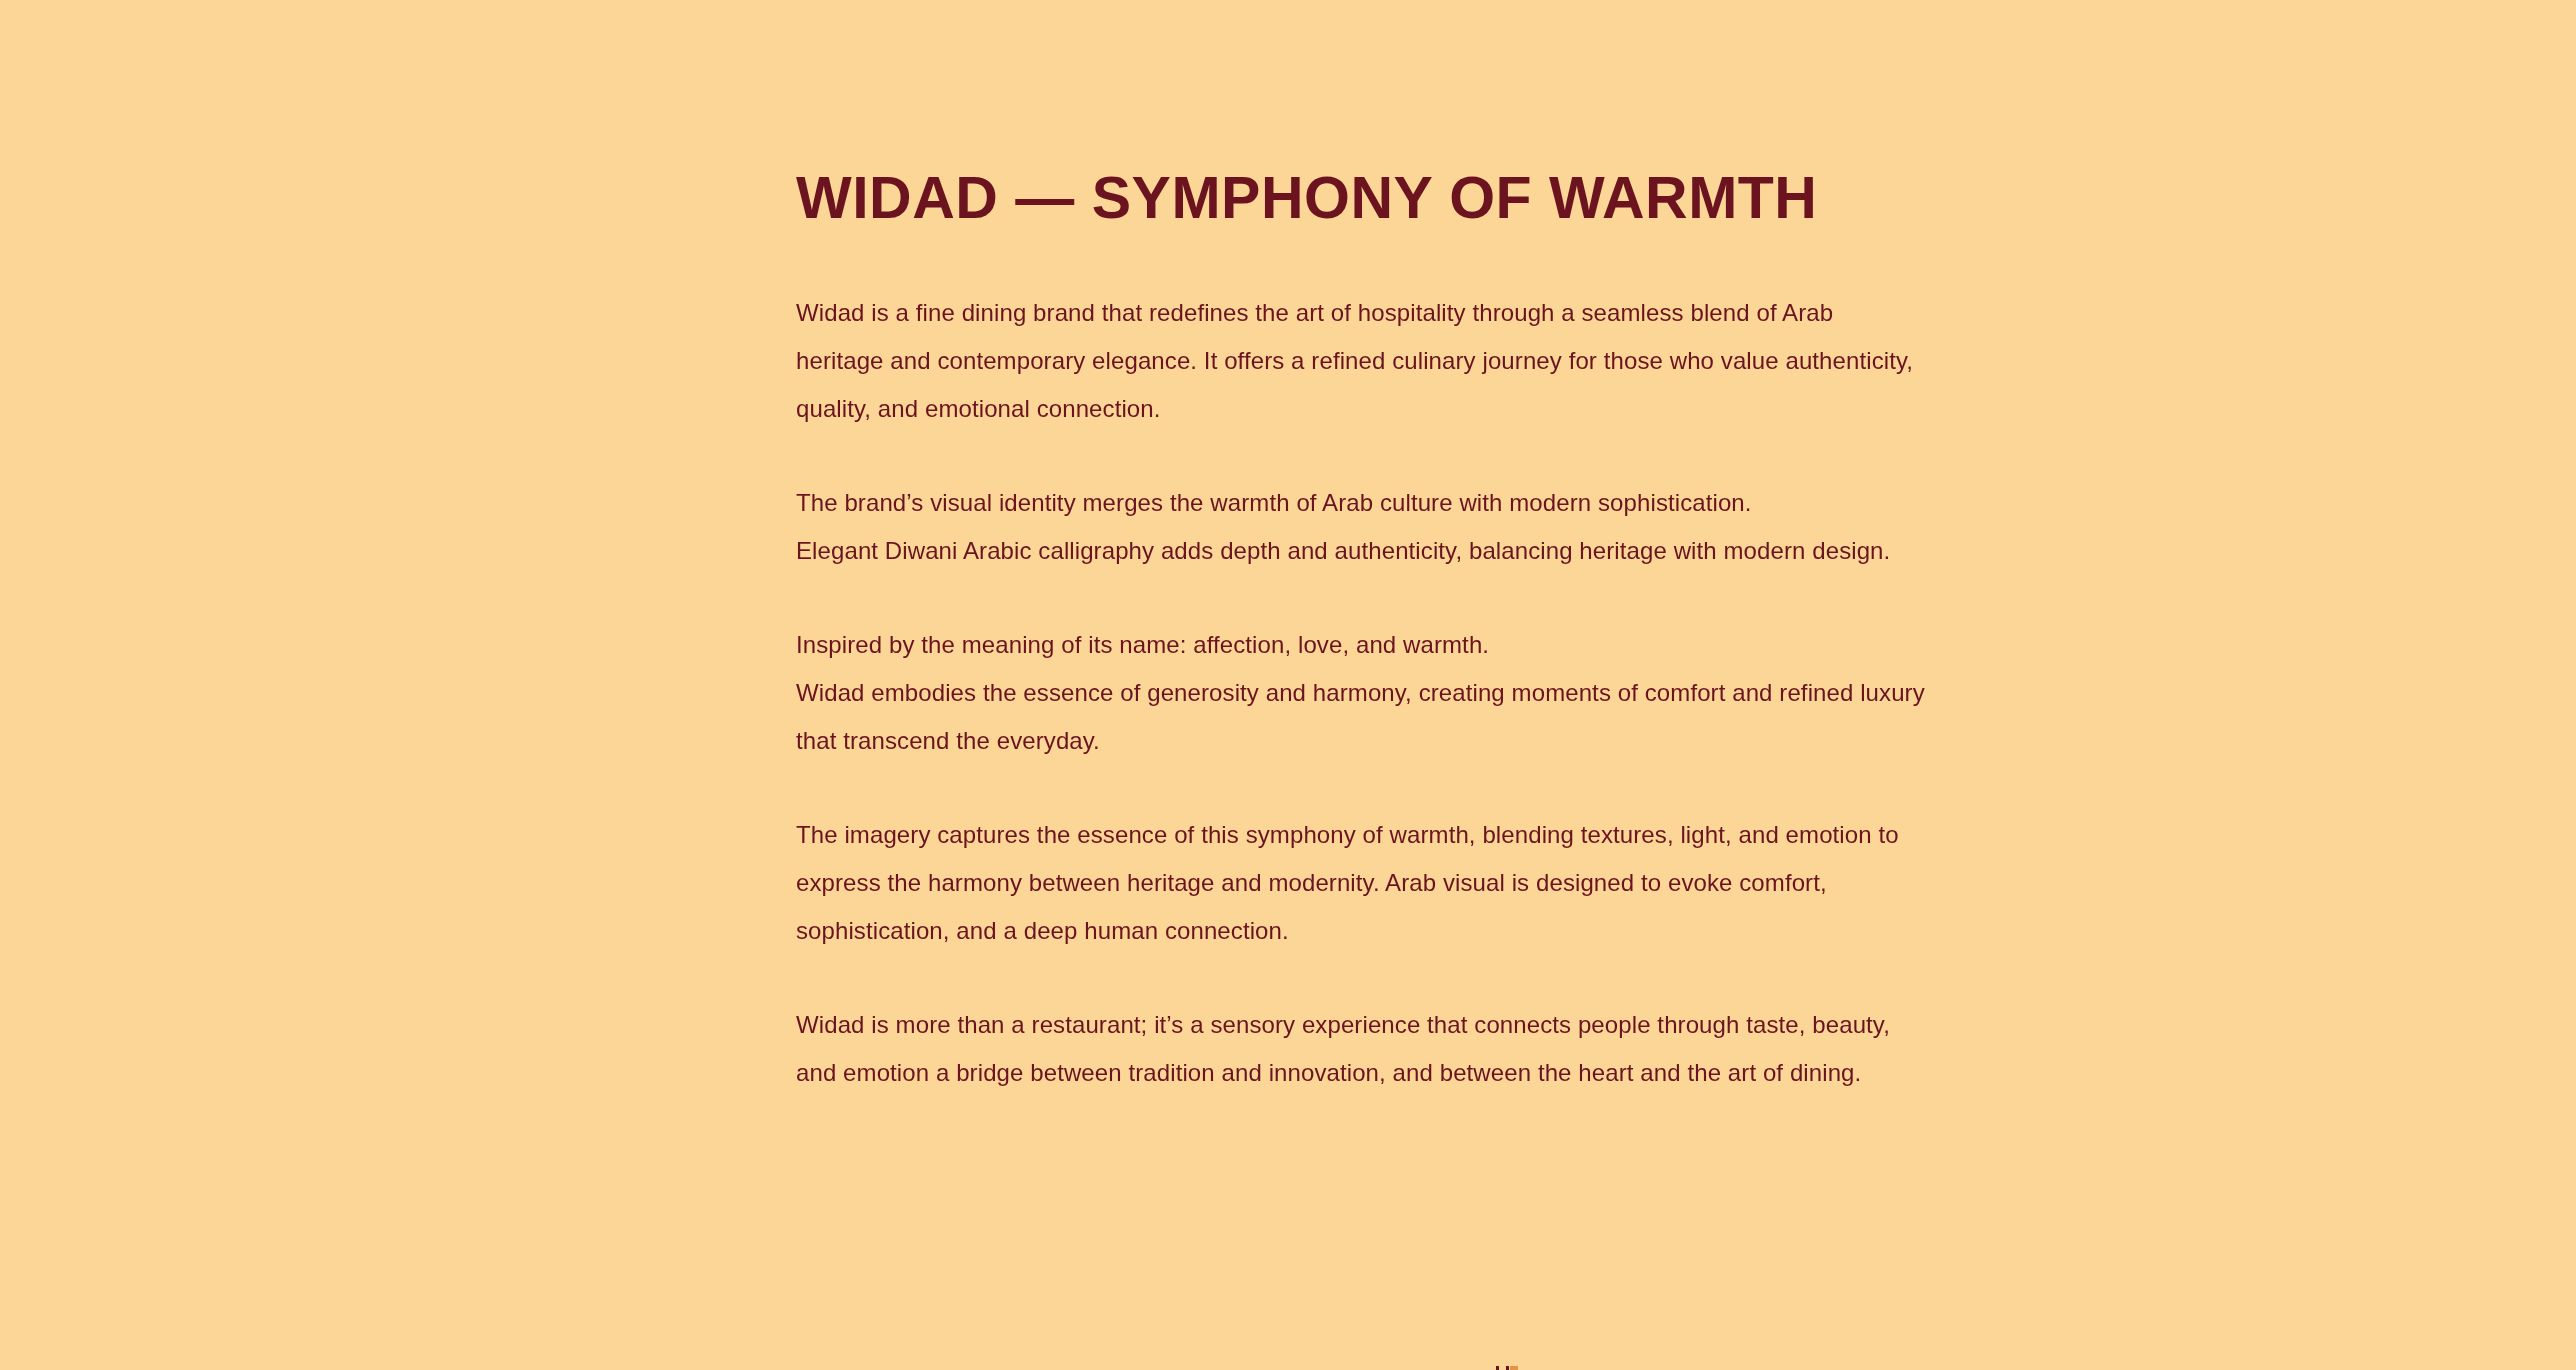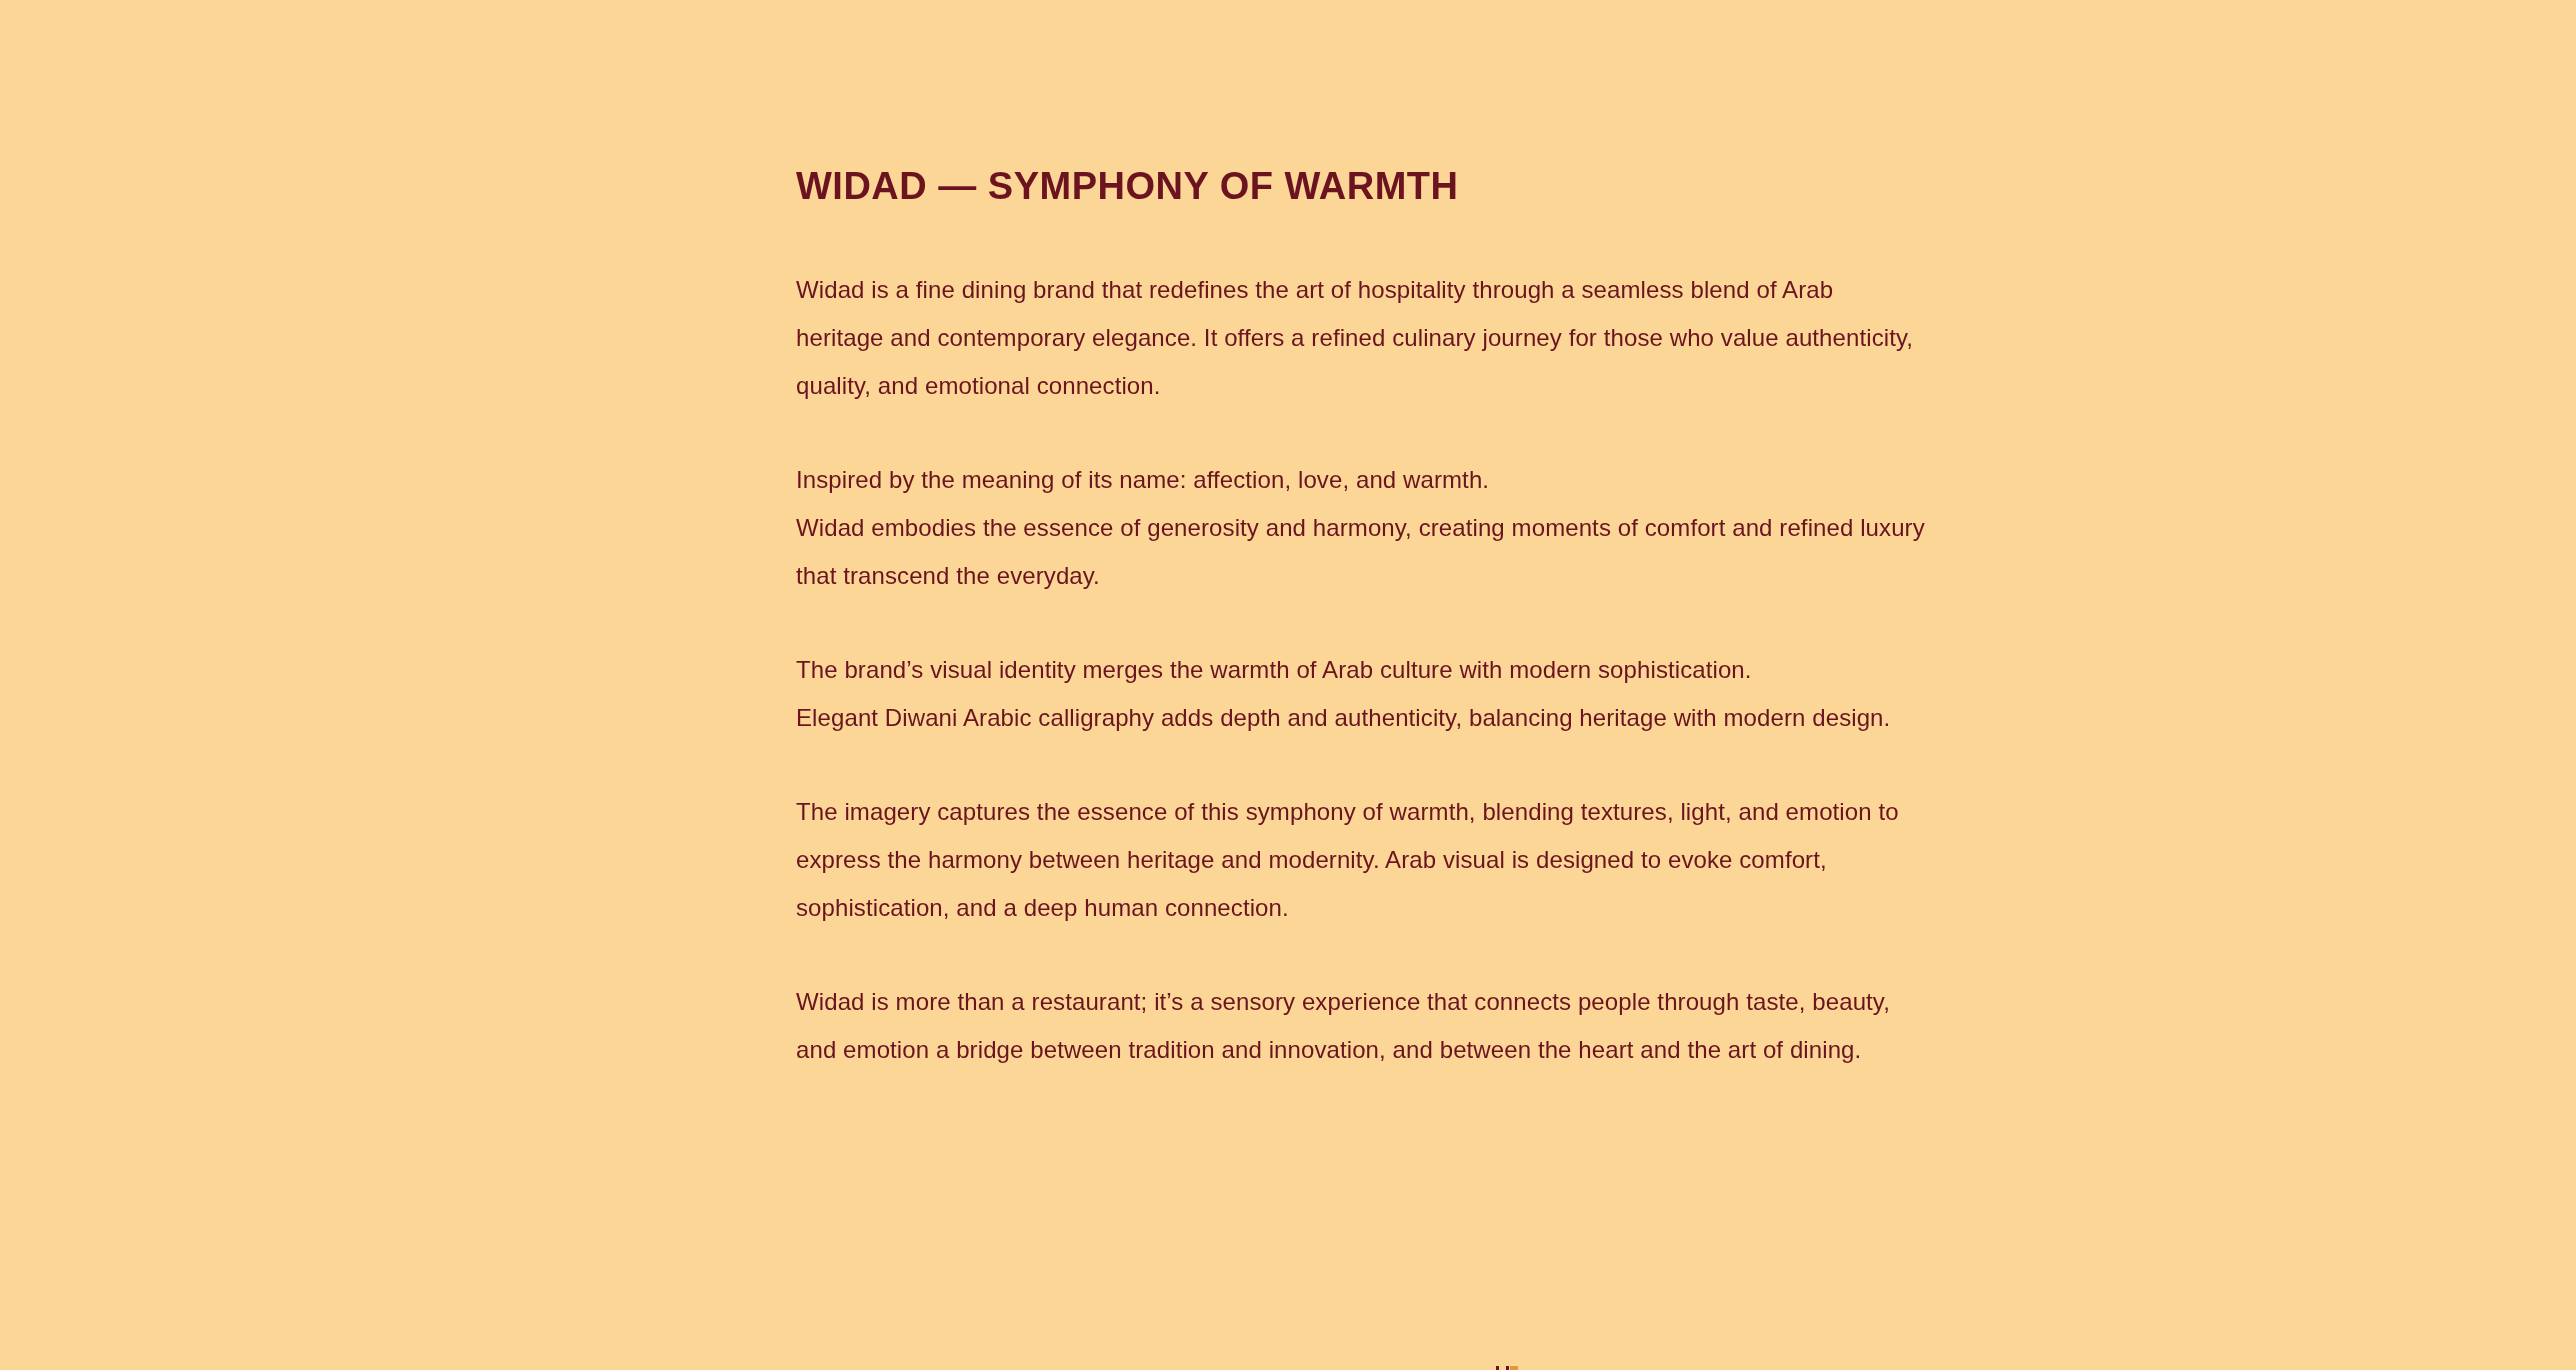--- a/index.html
+++ b/index.html
@@ -13,21 +13,21 @@
   }
   .content {
     position: absolute;
     left: 796px;
     top: 166px;
     width: 1540px;
     color: #6B1420;
   }
   h1.title {
     margin: 0 0 58px 0;
-    font-size: 38px;
+    font-size: 59px;
     line-height: 1.1;
     font-weight: bold;
     letter-spacing: 0.5px;
   }
   p.para {
     margin: 0 0 46px 0;
     font-size: 24px;
     line-height: 48px;
     font-weight: 400;
     letter-spacing: 0.1px;
@@ -63,26 +63,26 @@
 </head>
 <body style="background-color: rgb(251, 214, 150);">
 
 <main class="content" style="color: rgb(107, 20, 32);">
   <h1 class="title">WIDAD — SYMPHONY OF WARMTH</h1>
 
   <p class="para">Widad is a fine dining brand that redefines the art of hospitality through a seamless blend of Arab
 heritage and contemporary elegance. It offers a refined culinary journey for those who value authenticity,
 quality, and emotional connection.</p>
 
+  <p class="para">The brand’s visual identity merges the warmth of Arab culture with modern sophistication.
+Elegant Diwani Arabic calligraphy adds depth and authenticity, balancing heritage with modern design.</p>
+
   <p class="para">Inspired by the meaning of its name: affection, love, and warmth.
 Widad embodies the essence of generosity and harmony, creating moments of comfort and refined luxury
 that transcend the everyday.</p>
-
-  <p class="para">The brand’s visual identity merges the warmth of Arab culture with modern sophistication.
-Elegant Diwani Arabic calligraphy adds depth and authenticity, balancing heritage with modern design.</p>
 
 
   <p class="para">The imagery captures the essence of this symphony of warmth, blending textures, light, and emotion to
 express the harmony between heritage and modernity. Arab visual is designed to evoke comfort,
 sophistication, and a deep human connection.</p>
 
   <p class="para">Widad is more than a restaurant; it’s a sensory experience that connects people through taste, beauty,
 and emotion a bridge between tradition and innovation, and between the heart and the art of dining.</p>
 </main>
 

